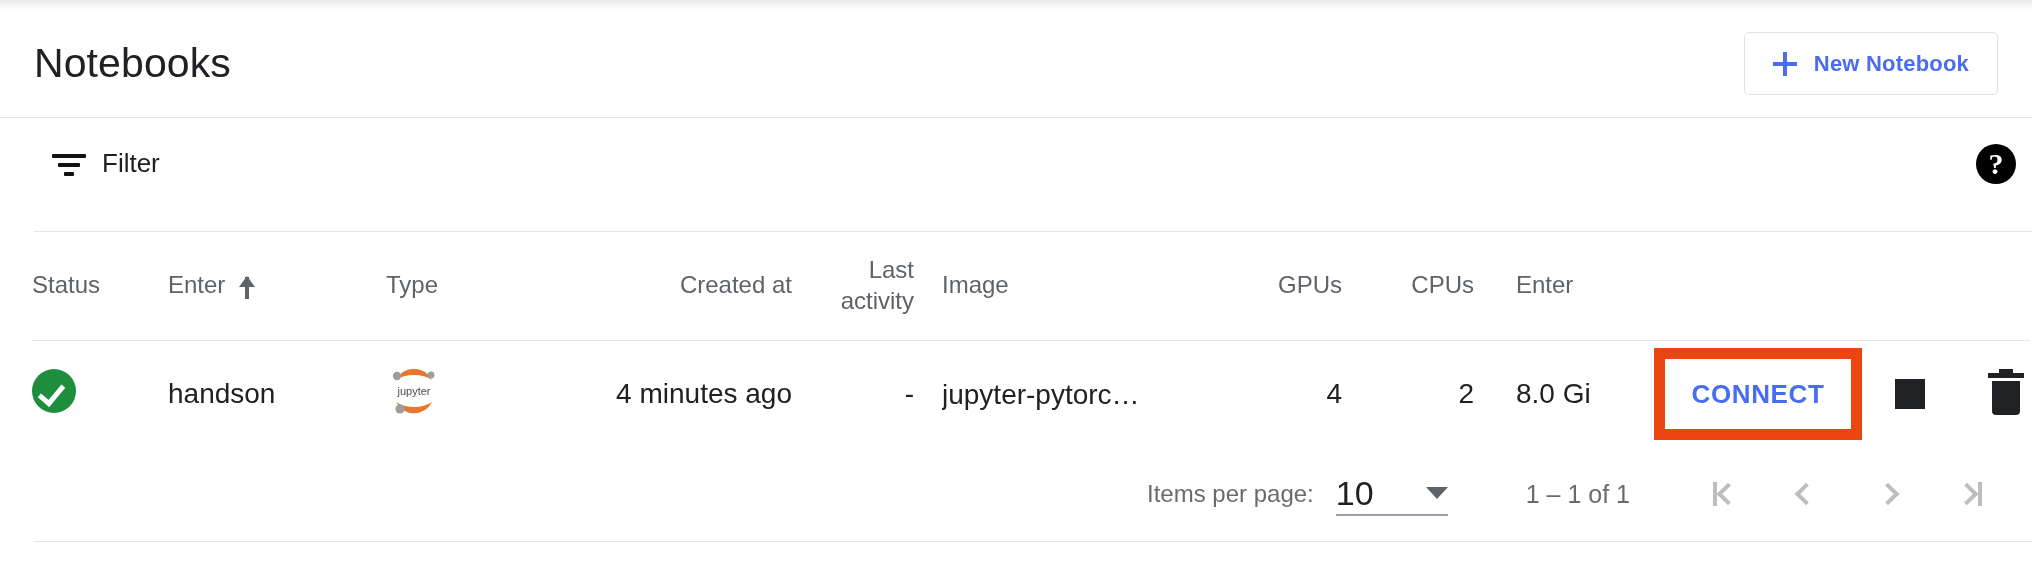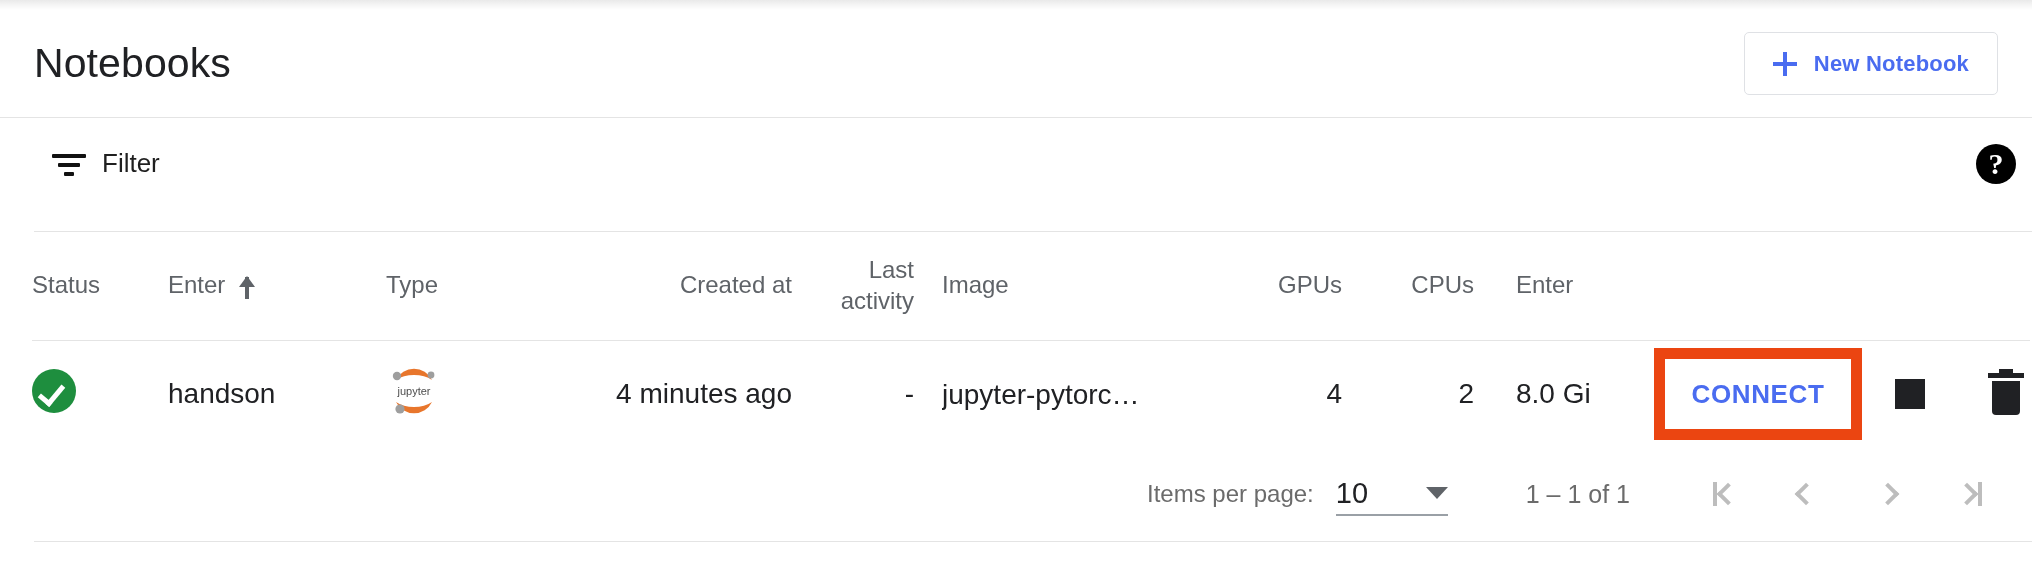--- a/index.html
+++ b/index.html
@@ -245,21 +245,21 @@
     font-size: 24px; color: #6b6b6b; margin-right: 22px; white-space: nowrap;
   }
   .page-size-select {
     position: relative;
     display: flex; align-items: center; justify-content: space-between;
     width: 112px; height: 44px;
     border-bottom: 2px solid #9aa0a6;
     cursor: pointer;
     margin-right: 78px;
   }
-  .page-size-value { font-size: 29px; color: #202124; }
+  .page-size-value { font-size: 34px; color: #202124; }
   .caret {
     width: 0; height: 0;
     border-left: 11px solid transparent;
     border-right: 11px solid transparent;
     border-top: 12px solid #5f6368;
   }
   .range-label {
     font-size: 25px; color: #6b6b6b; white-space: nowrap; margin-right: 72px;
   }
   .pager-btns { display: flex; align-items: center; gap: 38px; }

